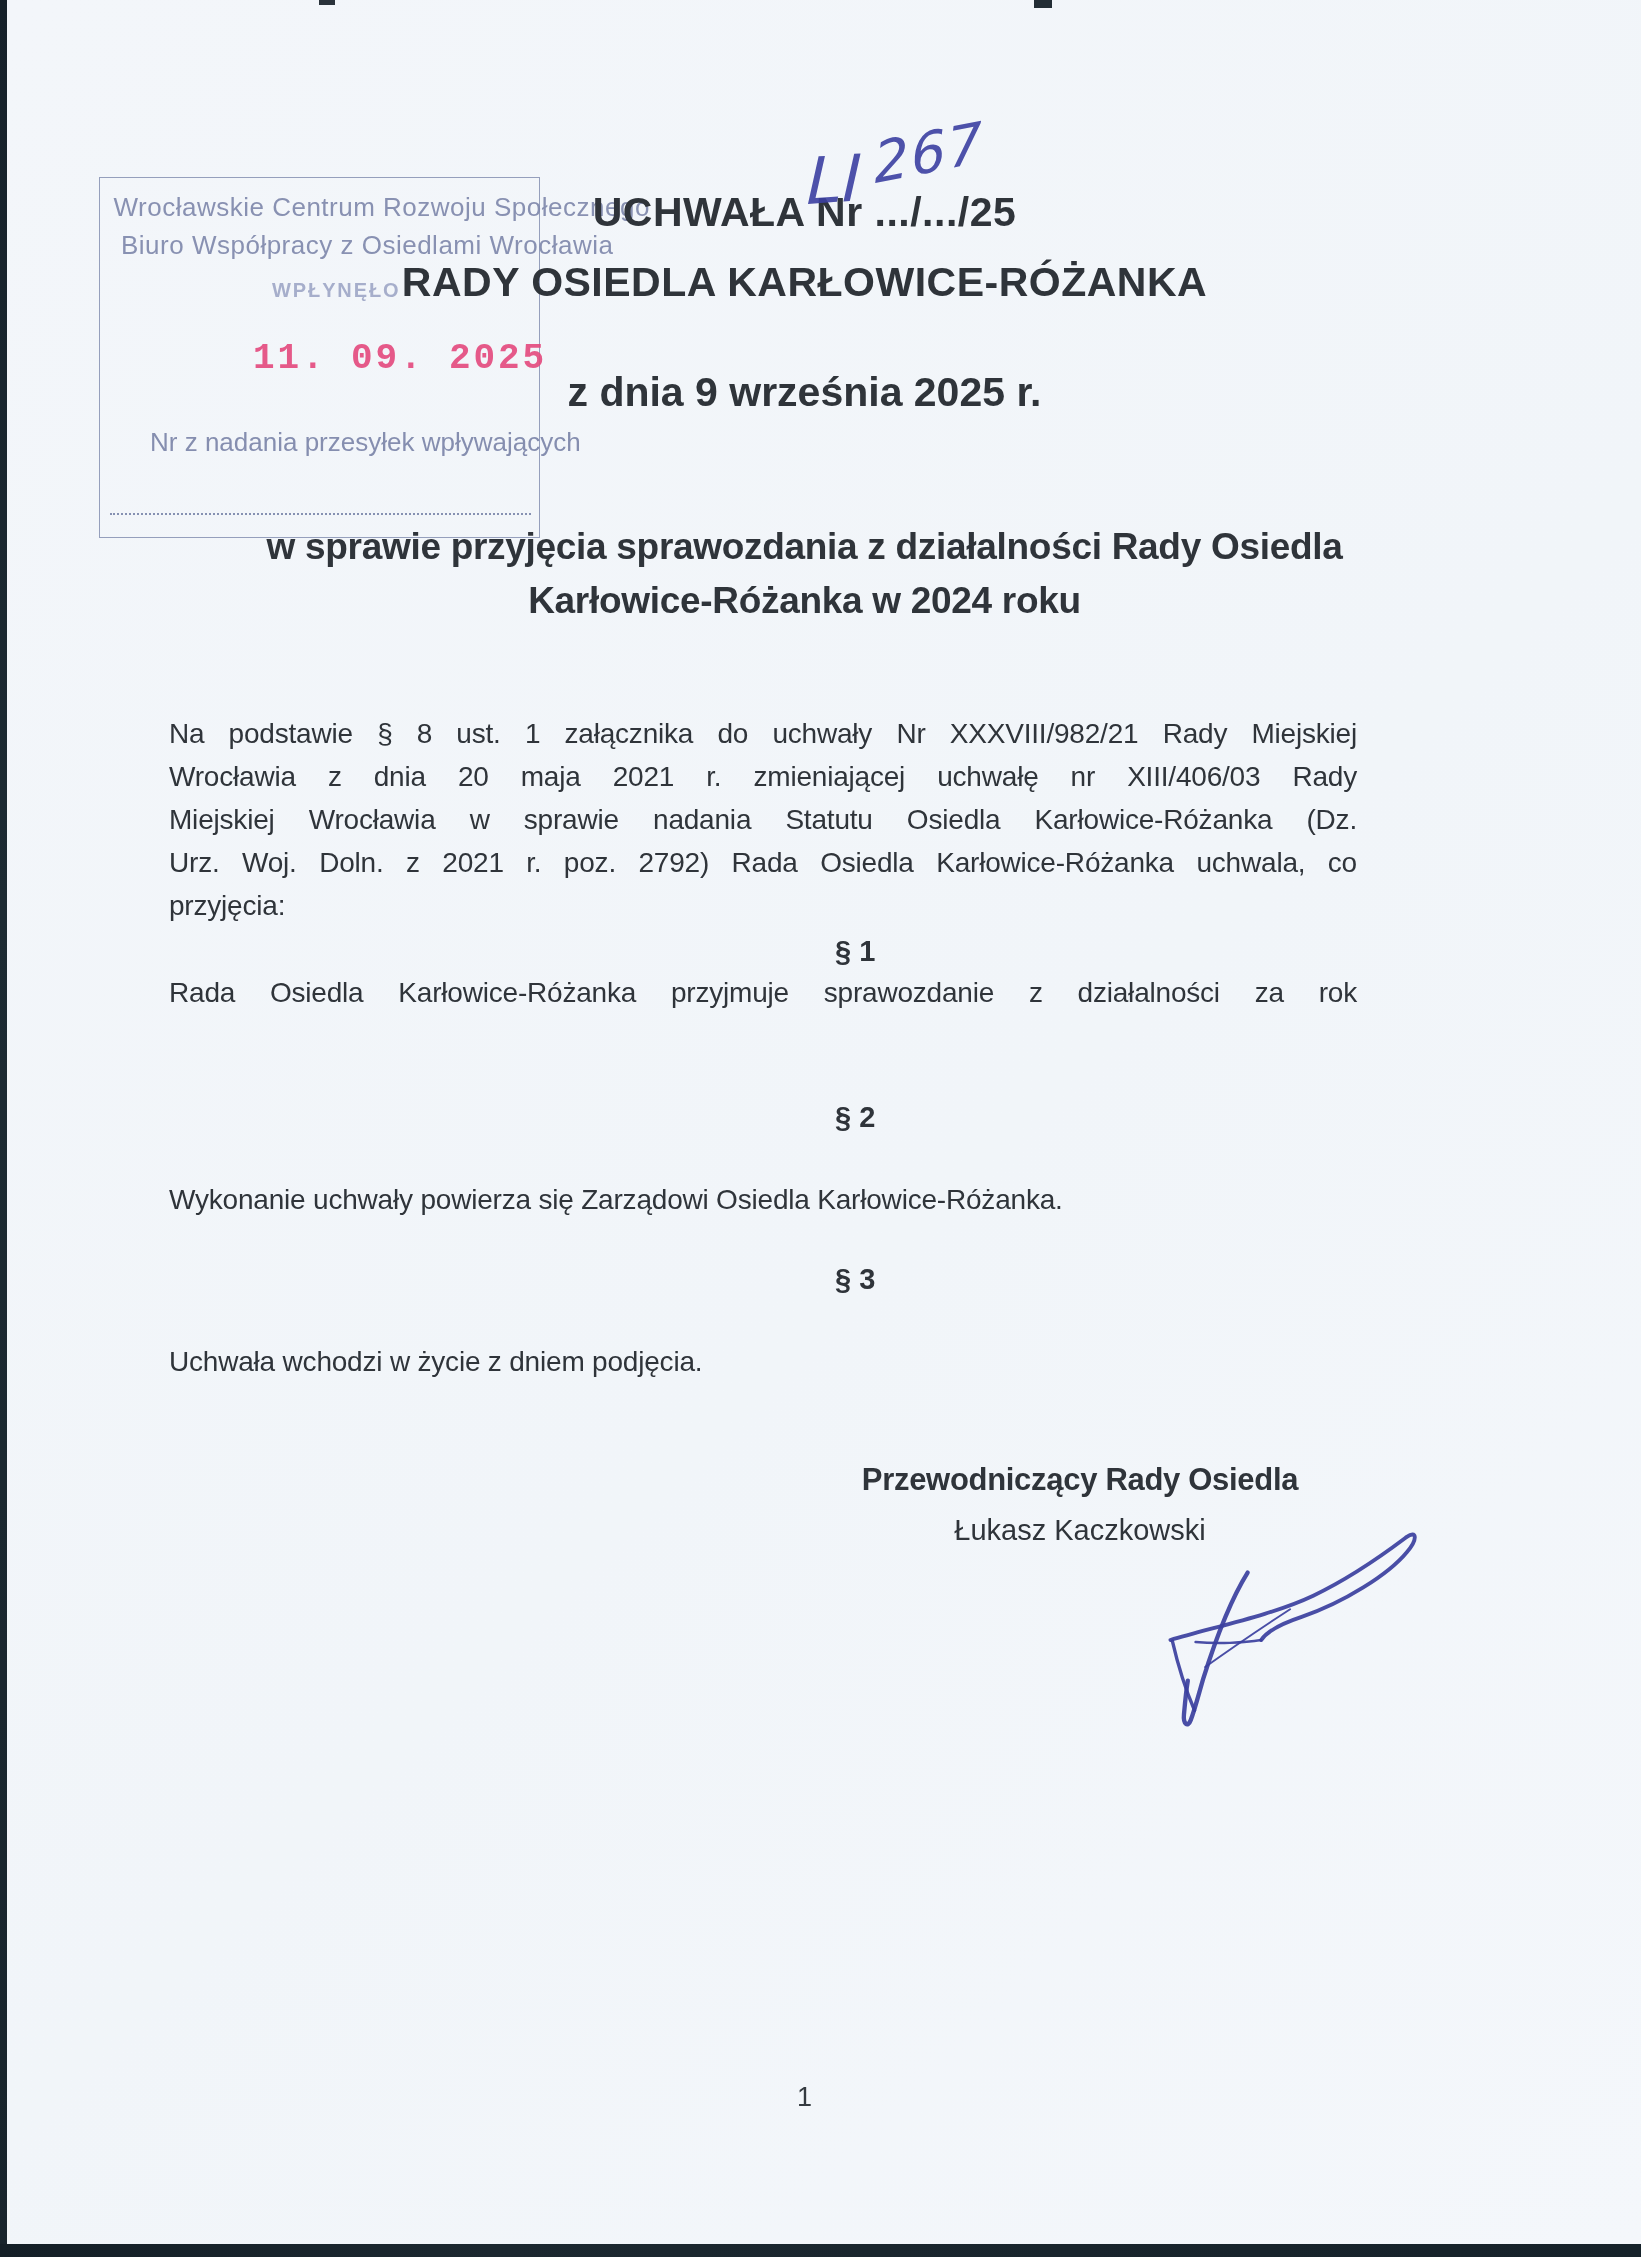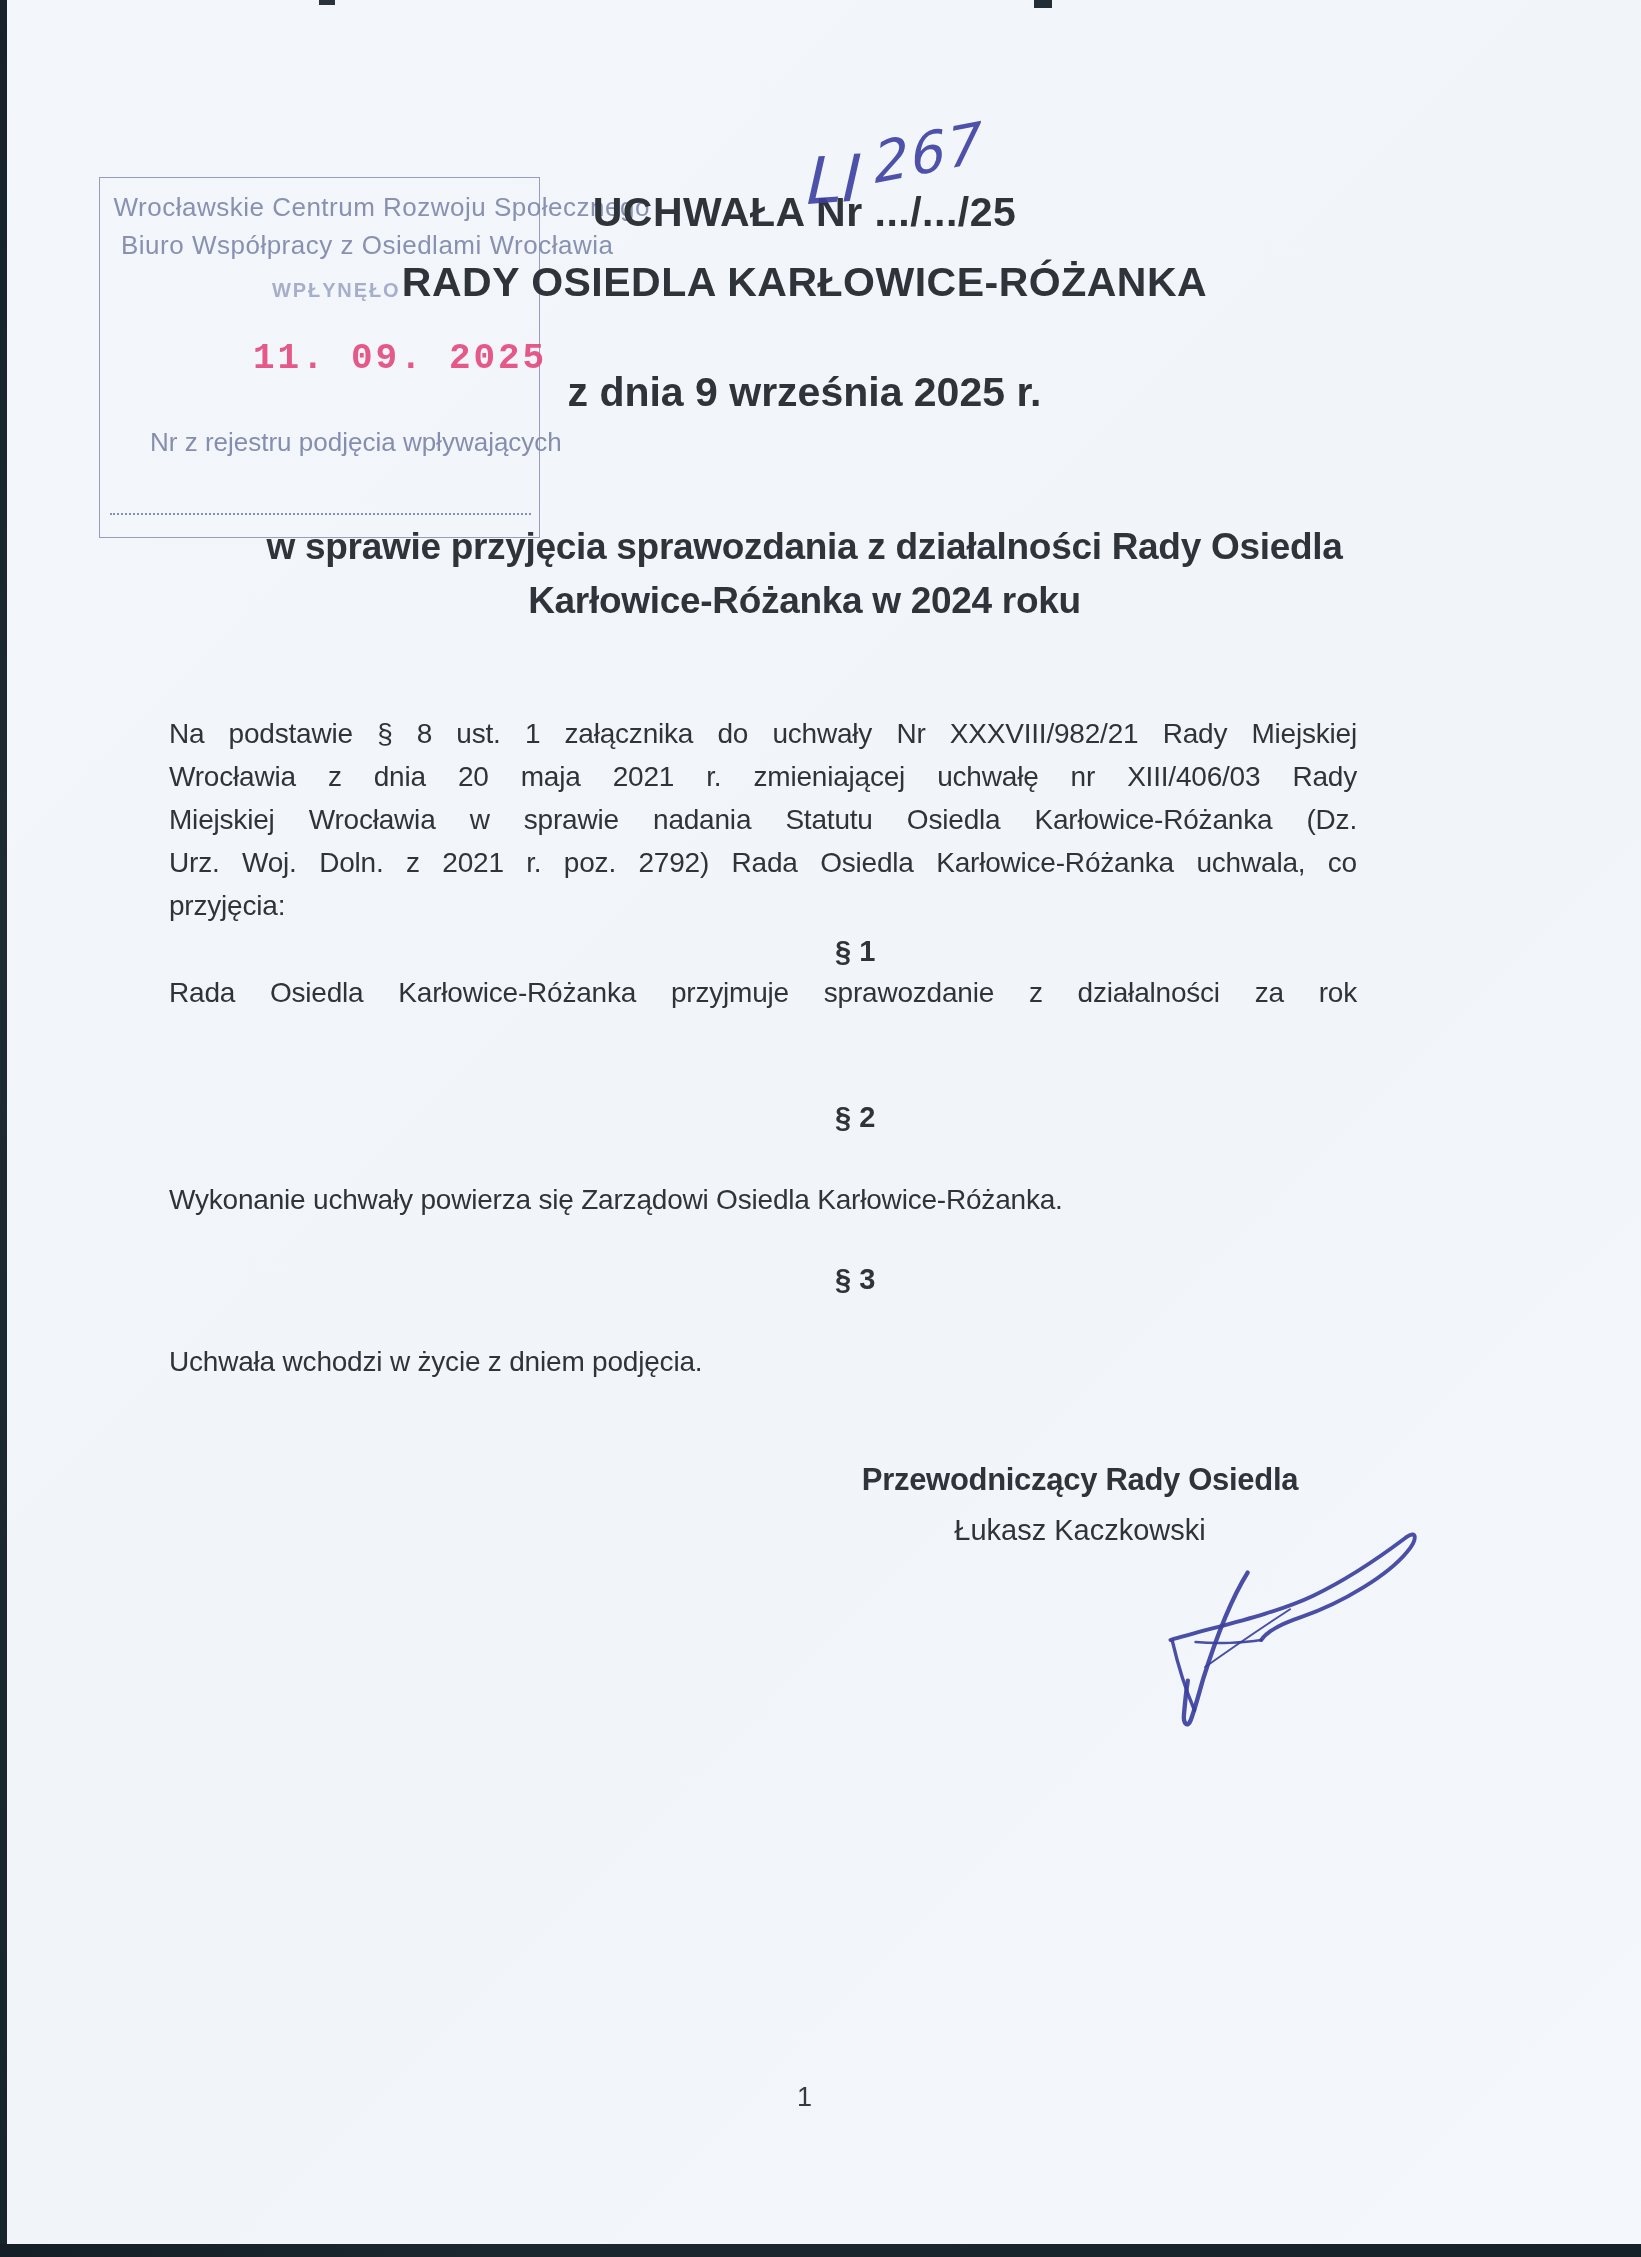--- a/index.html
+++ b/index.html
@@ -73,21 +73,21 @@
   <div class="edge-left"></div>
   <div class="edge-bottom"></div>
   <div class="mark-top-a"></div>
   <div class="mark-top-b"></div>
 
   <div class="stamp-box">
     <div class="stamp-line stamp-org1">Wrocławskie Centrum Rozwoju Społecznego</div>
     <div class="stamp-line stamp-org2">Biuro Współpracy z Osiedlami Wrocławia</div>
     <div class="stamp-line stamp-received">WPŁYNĘŁO</div>
     <div class="stamp-line stamp-date">11. 09. 2025</div>
-    <div class="stamp-line stamp-register">Nr z rejestru podjęcia wpływających</div>
+    <div class="stamp-line stamp-register">Nr z nadania przesyłek wpływających</div>
     <div class="stamp-dotted"></div>
   </div>
 
   <div class="center-col title1">UCHWAŁA Nr .../.../25</div>
   <div class="hand hand-session">LI</div>
   <div class="hand hand-number">267</div>
   <div class="center-col title2">RADY OSIEDLA KARŁOWICE-RÓŻANKA</div>
   <div class="center-col title3">z dnia 9 września 2025 r.</div>
 
   <div class="center-col subj1">w sprawie przyjęcia sprawozdania z działalności Rady Osiedla</div>

